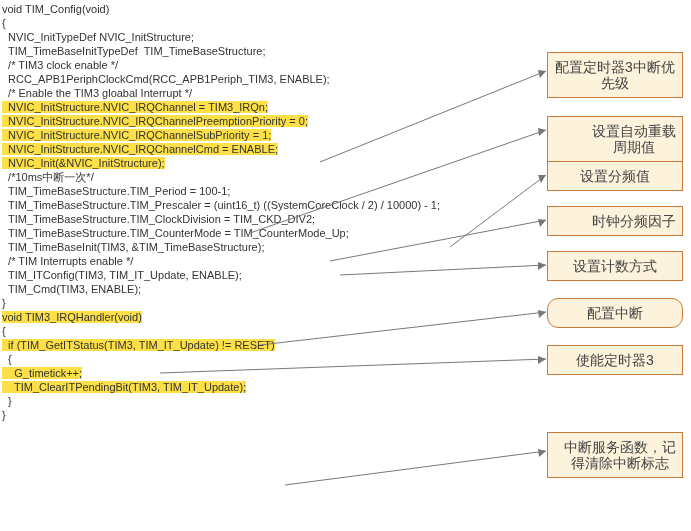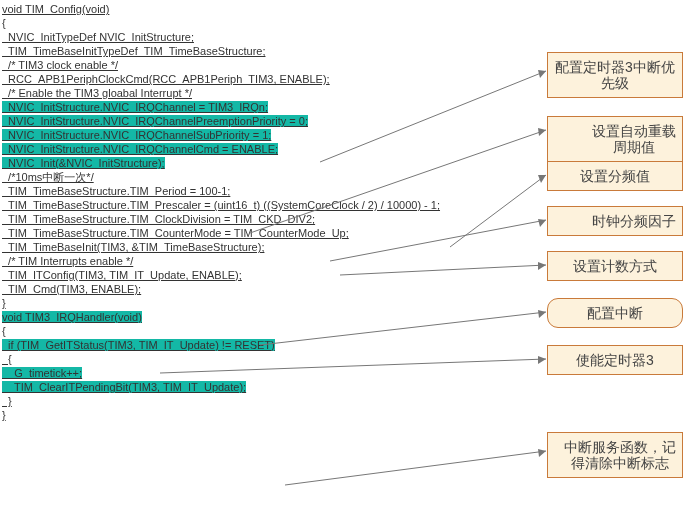--- a/index.html
+++ b/index.html
@@ -15,24 +15,23 @@
   .code-area {
     position: absolute;
     left: 2px;
     top: 2px;
     width: 480px;
     line-height: 14px;
     color: #333;
   }
   .code-line {
     white-space: pre;
-    text-decoration: underline;
   }
   .hl {
-    background: #14b8a6;
+    background: #fde047;
   }
   .annotation {
     position: absolute;
     right: 8px;
     width: 136px;
     border: 1px solid #c97a3a;
     background: #fdf2dc;
     color: #444;
     font-size: 14px;
     padding: 6px 6px;

